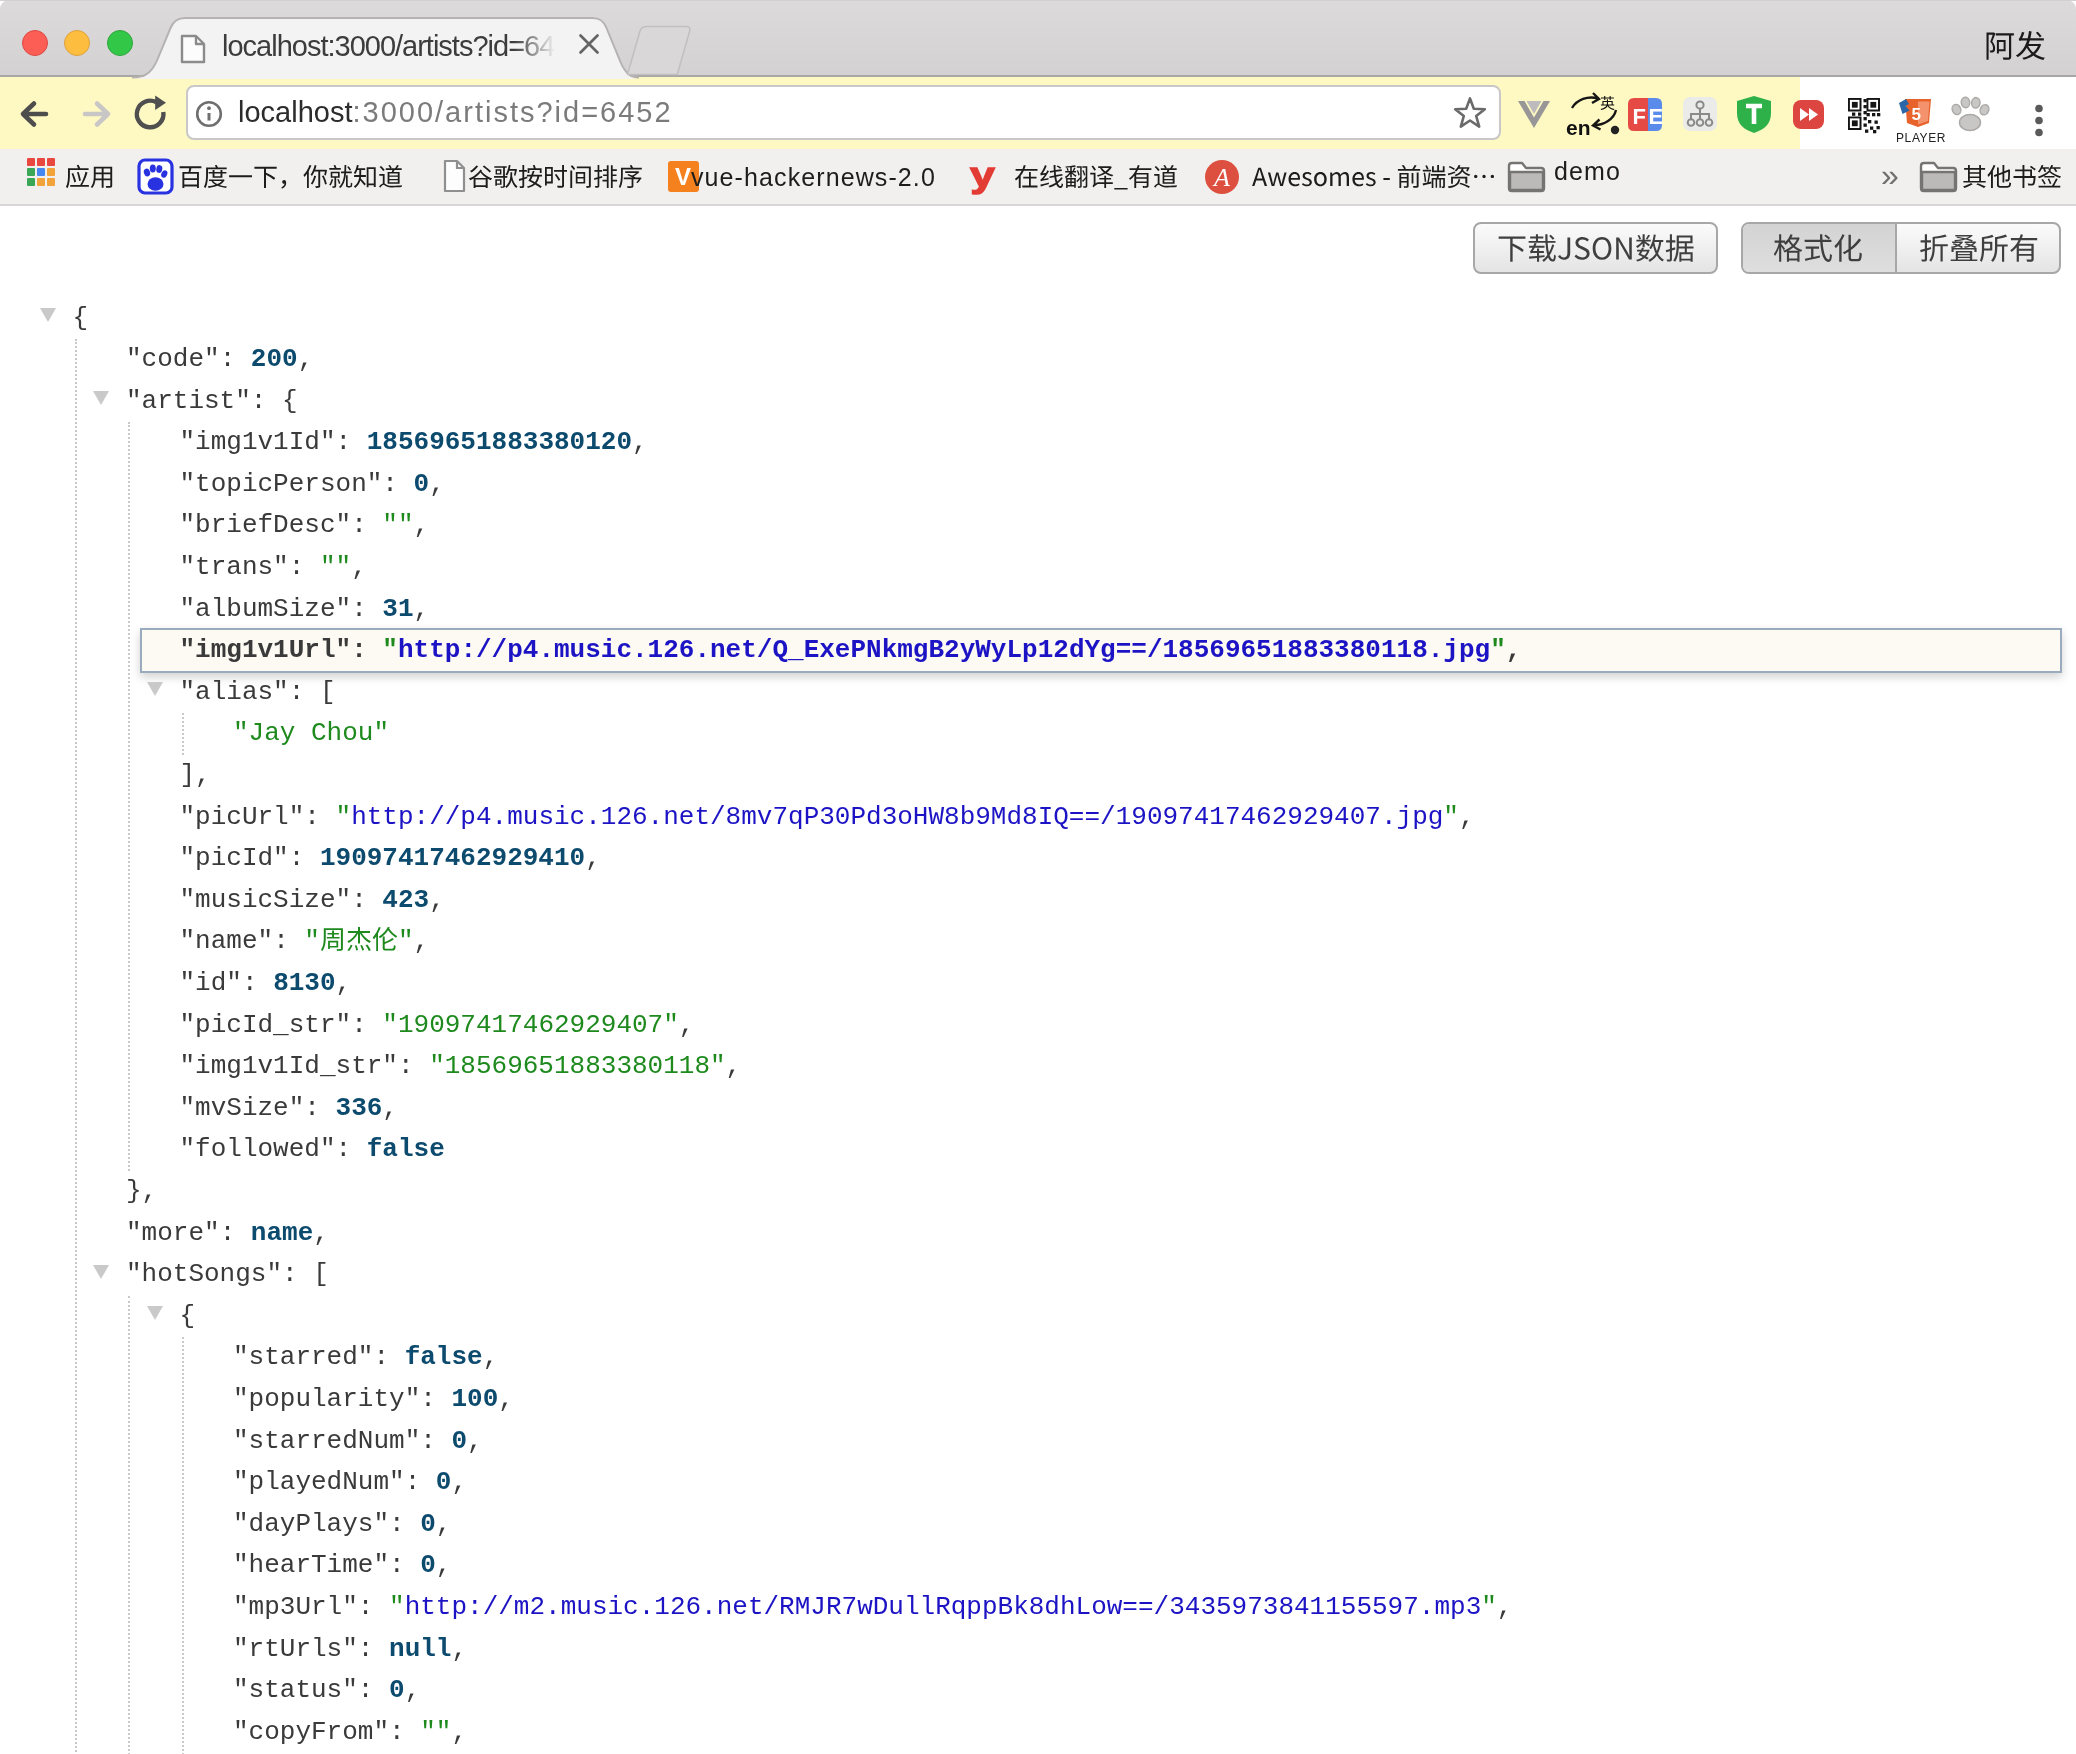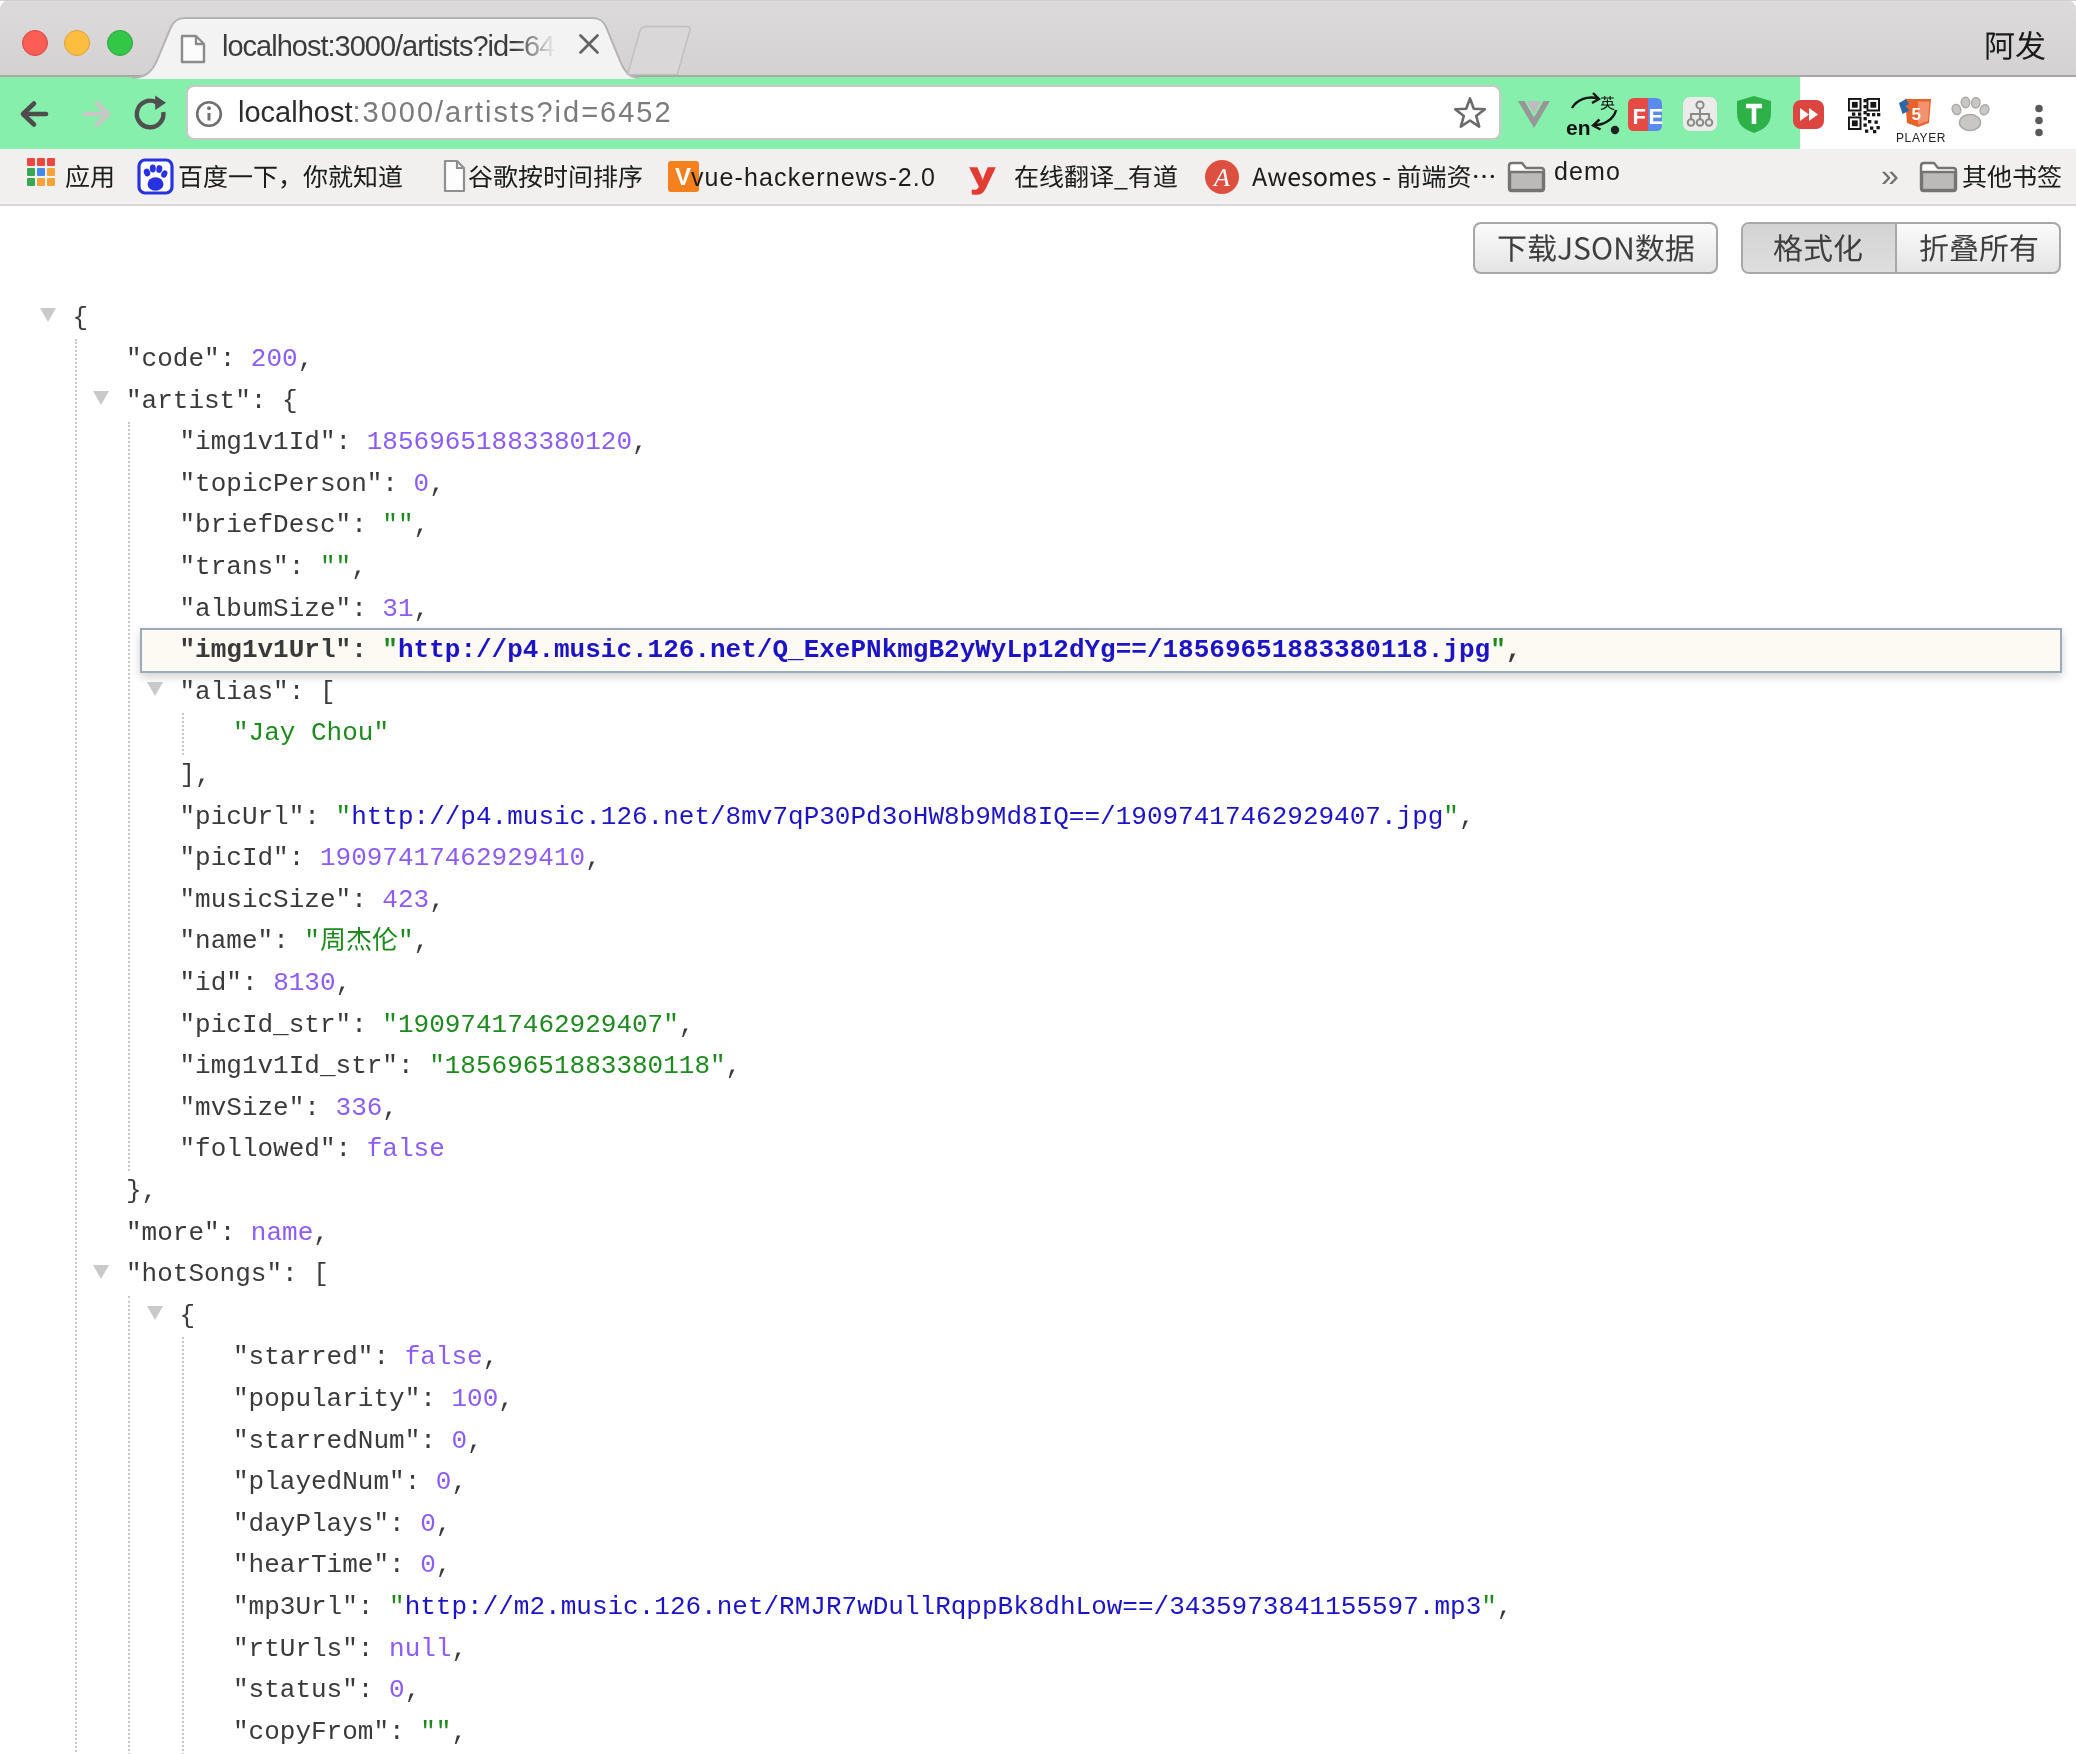--- a/index.html
+++ b/index.html
@@ -2,41 +2,41 @@
 <html><head><meta charset="utf-8"><style>
 *{margin:0;padding:0;box-sizing:border-box}
 html,body{width:2076px;height:1754px;overflow:hidden;background:#fff;
 font-family:"Liberation Sans",sans-serif;-webkit-font-smoothing:antialiased}
 #win{position:absolute;inset:0;overflow:hidden}
 #tabstrip{position:absolute;left:0;top:0;width:2076px;height:77px;
 background:linear-gradient(#dcdada,#d3d1d1);border-radius:9px 9px 0 0}
 #tabstrip::before{content:"";position:absolute;left:0;top:0;width:100%;height:1px;background:#d2d0d0}
 #tabstrip::after{content:"";position:absolute;left:0;bottom:0;width:100%;height:2px;background:#a9a6a6}
 .tl{position:absolute;top:29.5px;width:26px;height:26px;border-radius:50%}
-#toolbar{position:absolute;left:0;top:77px;width:1800px;height:72px;background:#86efac}
+#toolbar{position:absolute;left:0;top:77px;width:1800px;height:72px;background:#fef9c3}
 #abar{position:absolute;left:186px;top:8px;width:1315px;height:55px;background:#fff;
 border:2px solid #c9c7c7;border-radius:8px}
 #url{position:absolute;left:238px;top:8px;height:55px;line-height:55px;font-size:29px;color:#2c2c2c}
 #url .g{color:#7b7b7b;letter-spacing:2px}
 #bookbar{position:absolute;left:0;top:149px;width:2076px;height:57px;background:#f1f0ef;border-bottom:2px solid #d8d6d6}
 .bktxt{position:absolute;font-size:25px;line-height:25px;color:#1d1d1d;white-space:nowrap;letter-spacing:1.1px}
 #content{position:absolute;left:0;top:206px;width:2076px;height:1548px;background:#fff;overflow:hidden}
 .btn{position:absolute;top:16px;height:52px;border:2px solid #a7a7a7;border-radius:8px;
 background:linear-gradient(#fbfbfb,#e4e4e4)}
 #btn1{left:1473px;width:245px}
 #grp{left:1741px;width:320px;display:flex}
 #grp .c1{width:154px;background:linear-gradient(#d3d3d3,#dedede);border-right:2px solid #a7a7a7;border-radius:6px 0 0 6px}
 #grp .c2{flex:1;border-radius:0 6px 6px 0}
 #json{position:relative;z-index:2;padding:91.5px 0 0 72.5px;
 font-family:"Liberation Mono",monospace;font-size:26px;line-height:41.6px;color:#3a3a3a;white-space:nowrap}
 #json ul{list-style:none;margin:0 0 0 2px;padding:0 0 0 49.5px;border-left:2px dotted #c9c9c9}
 #json .row{position:relative}
 #json i.t{position:absolute;left:-33px;width:0;height:0;
 border:8.5px solid transparent;border-bottom:0;border-top:14px solid #c9c9c9;top:10.5px}
-.n{color:#8b5cf6;font-weight:normal}
+.n{color:#0c4a6e;font-weight:bold}
 .s{color:#1e8a1e}
 a.l{color:#1c13c4;}
 .b{font-weight:bold}
 #hlbox{position:absolute;z-index:1;left:139.5px;top:421.5px;width:1922px;height:45.5px;
 background:#fcfaf2;border:2px solid #9aabbd;box-shadow:0 4px 9px rgba(0,0,0,.18)}
 </style></head><body>
 <div id="win">
 <div id="tabstrip">
 <div class="tl" style="left:22px;background:#fc5d55;border:1px solid #dd4742"></div>
 <div class="tl" style="left:64px;background:#fdbe40;border:1px solid #dfa13a"></div>

